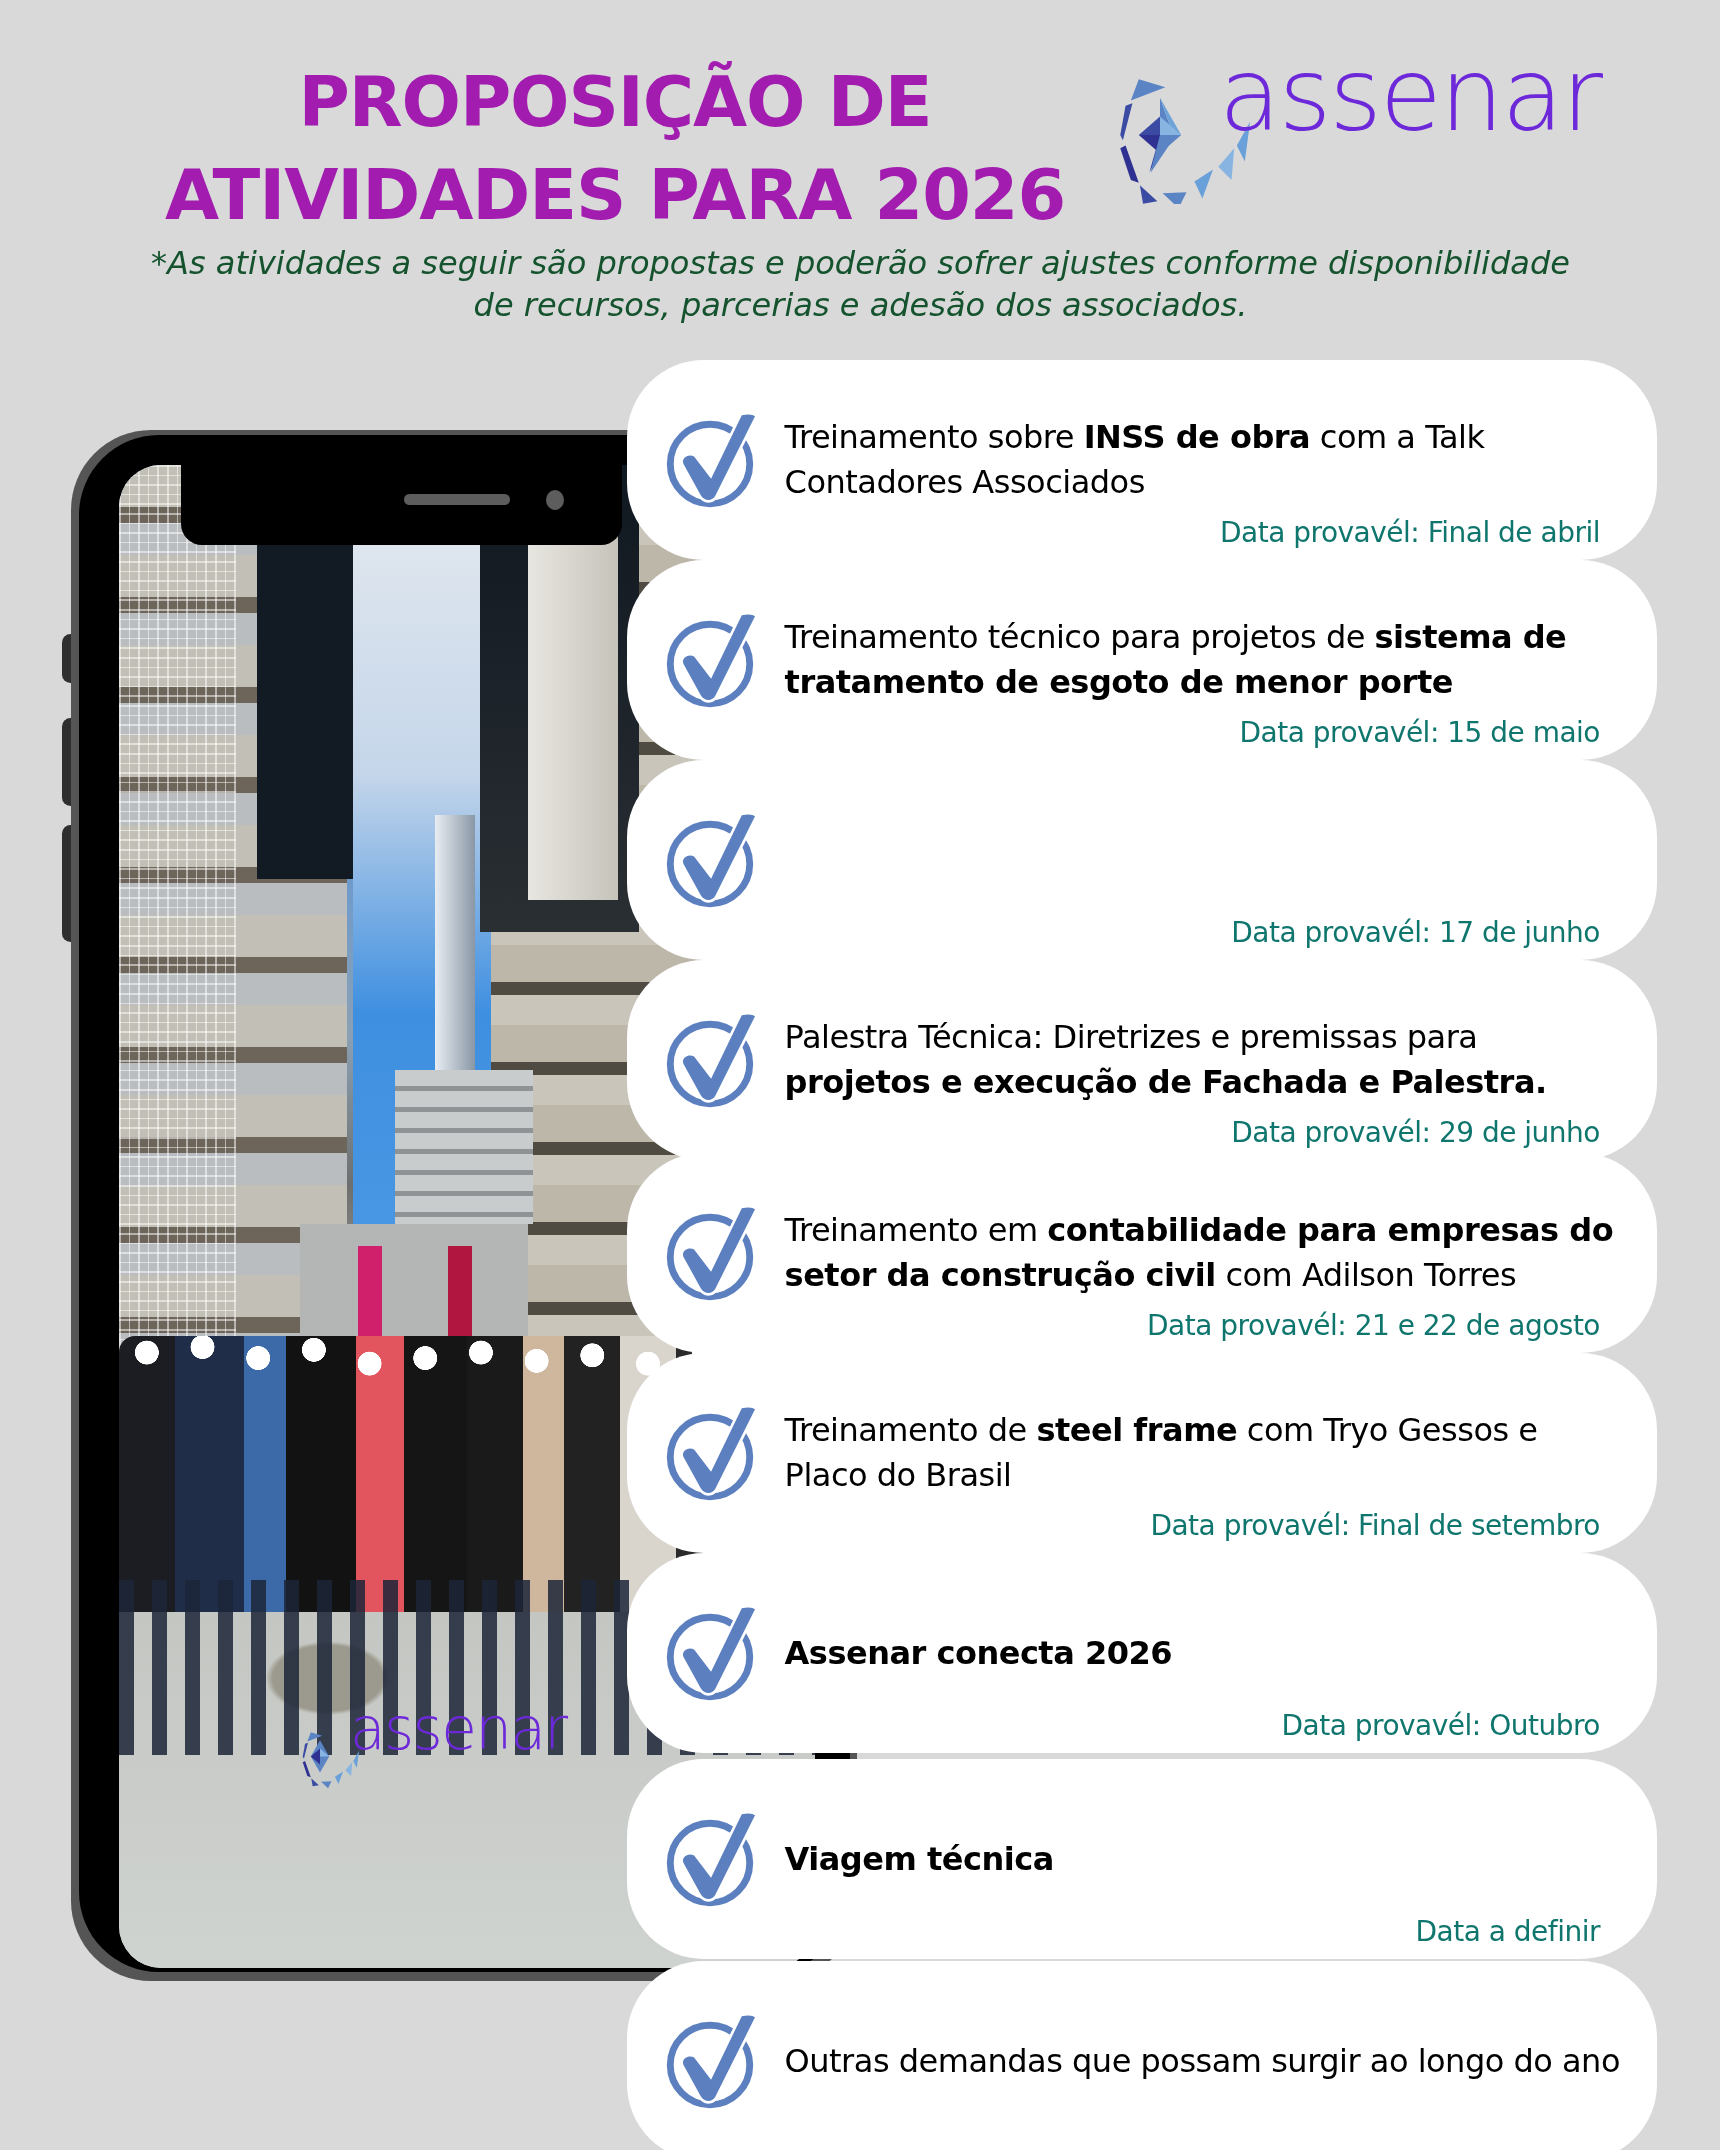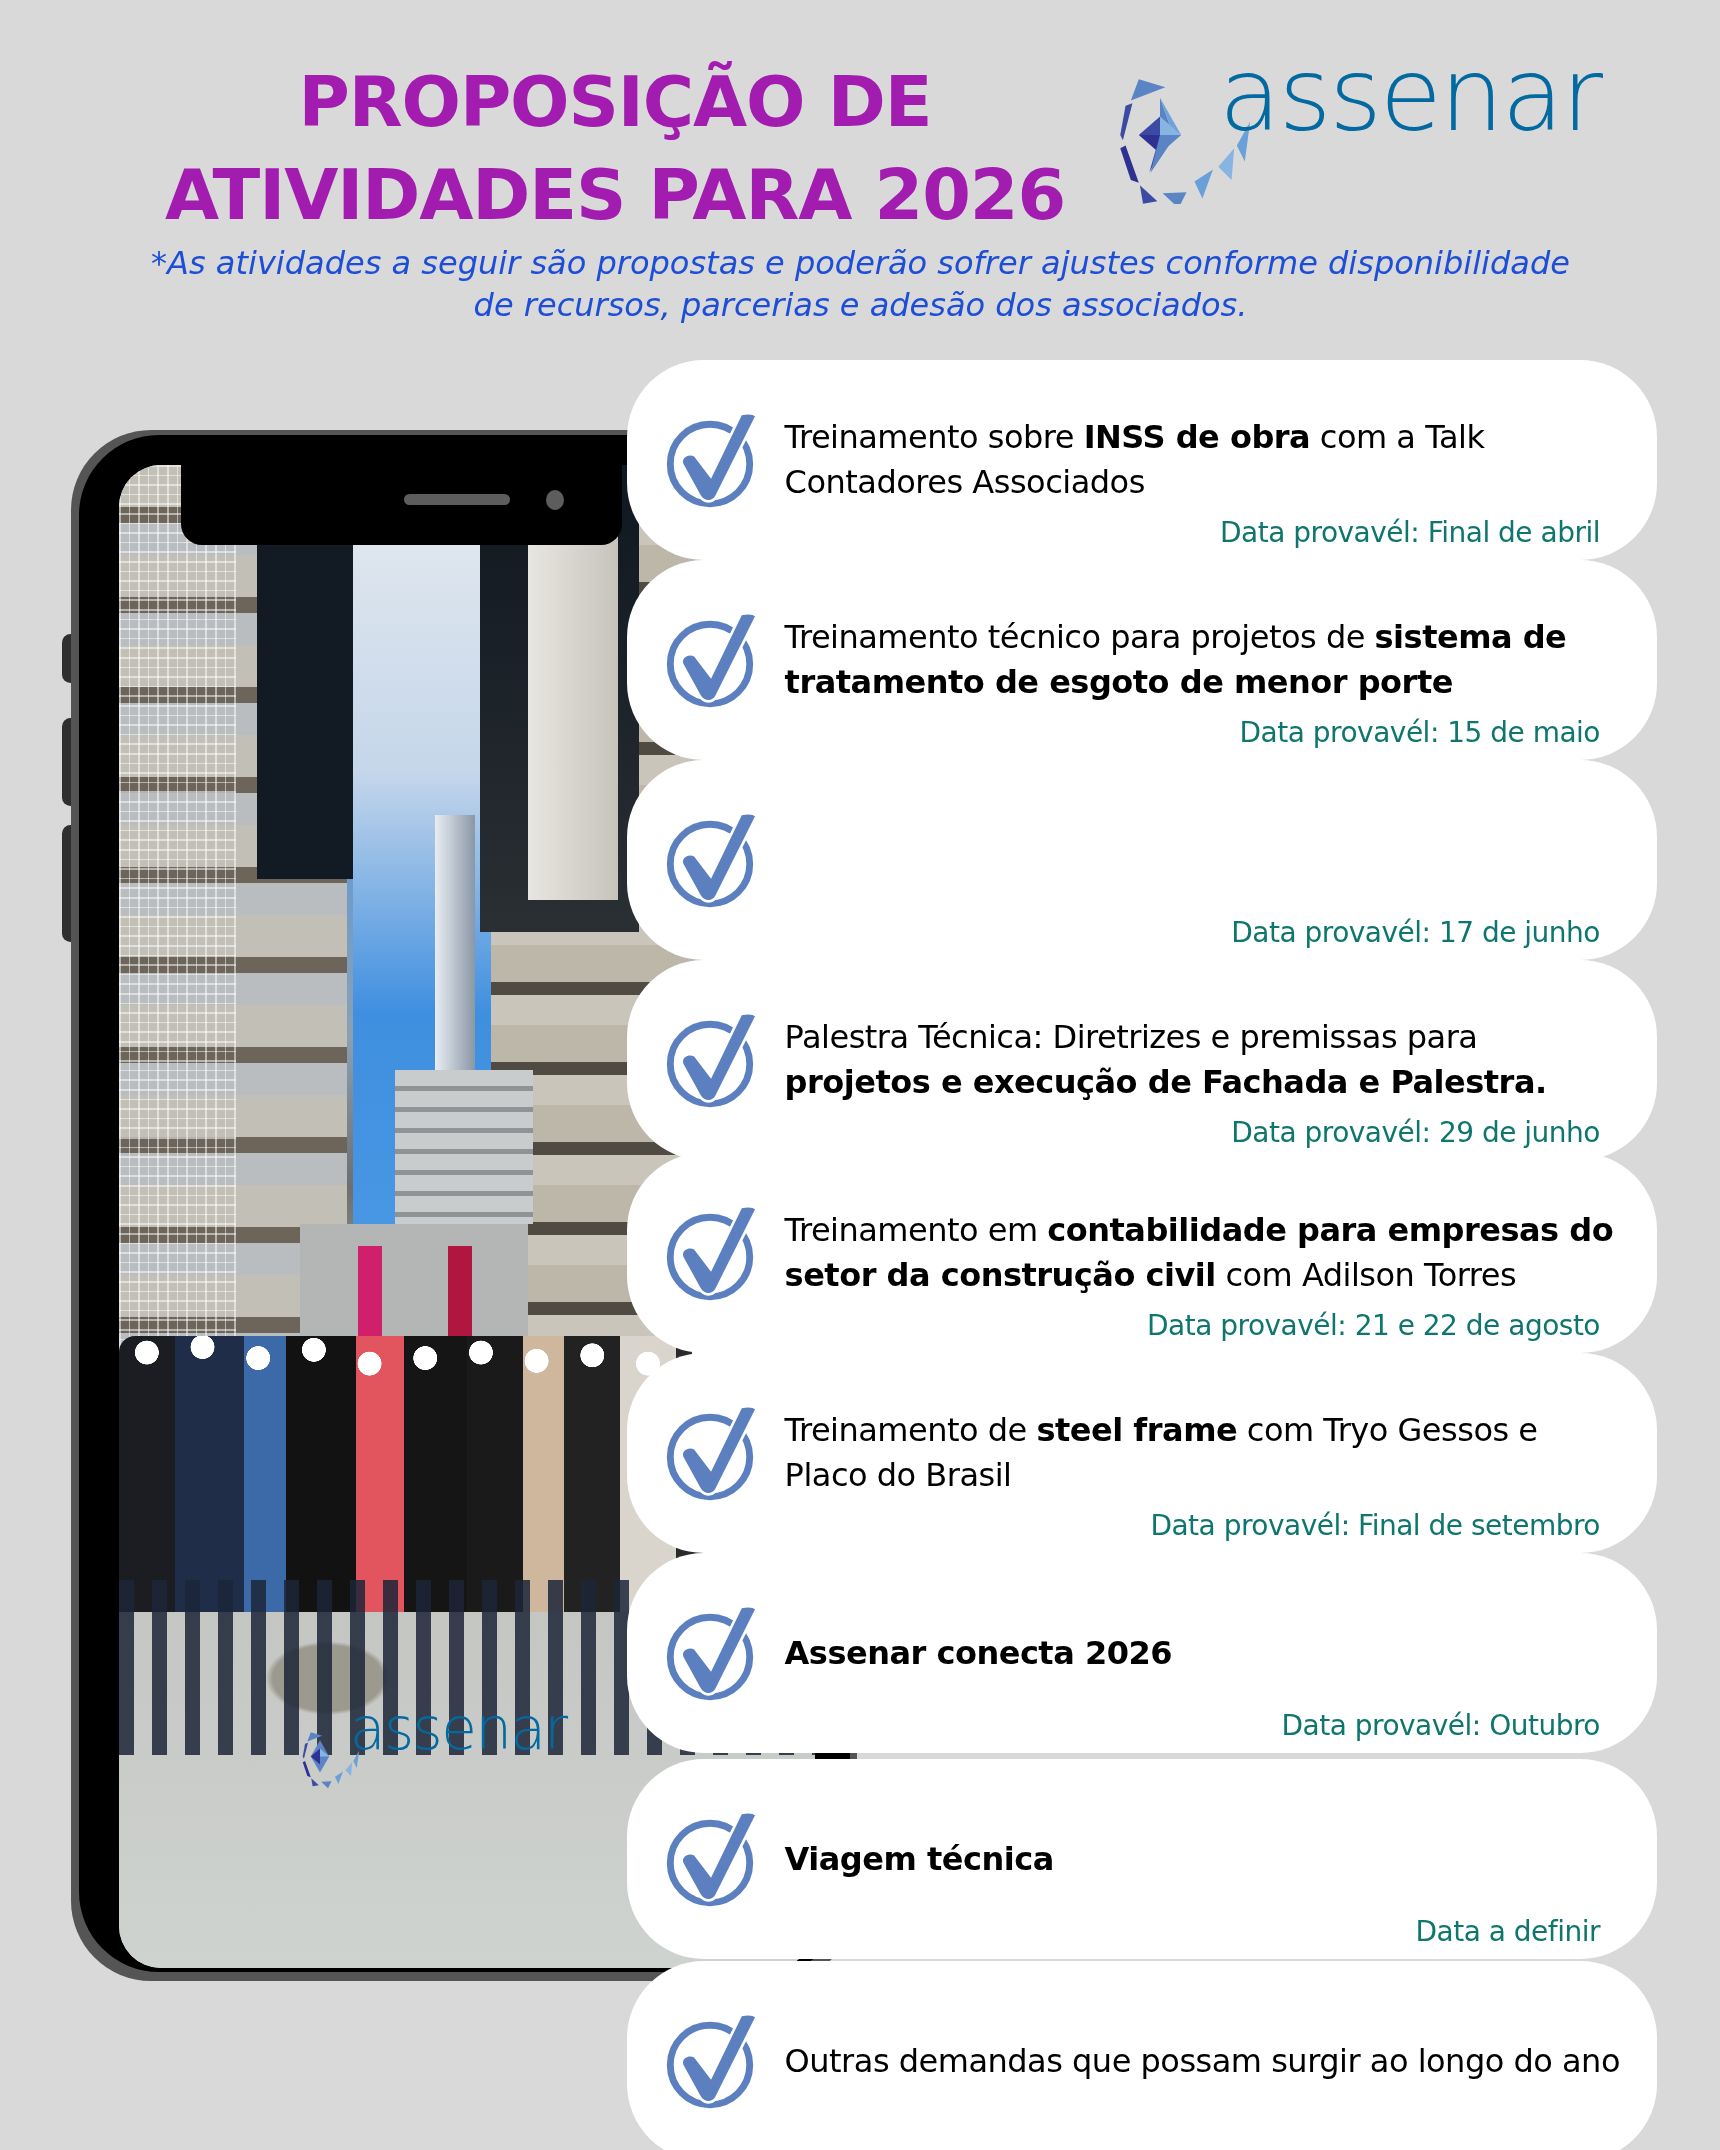--- a/index.html
+++ b/index.html
@@ -12,26 +12,26 @@
   .title {
     position:absolute; left:97px; top:56px; width:1036px;
     text-align:center; margin:0;
     font-family:"DejaVu Sans", sans-serif; font-weight:900;
     font-size:70px; line-height:93px; color:#a21caf;
     letter-spacing:-1.1px;
   }
   .logo-top { position:absolute; left:1107px; top:50px; width:510px; height:154px; }
   .logo-word {
     position:absolute; font-family:"DejaVu Sans", sans-serif; font-weight:200;
-    color:#0369a1; letter-spacing:-2.1px;
+    color:#6d28d9; letter-spacing:-2.1px;
   }
   .subtitle {
     position:absolute; left:117px; top:242px; width:1487px; text-align:center;
     font-family:"DejaVu Sans", sans-serif; font-style:italic;
-    font-size:32px; line-height:42px; color:#1d4ed8;
+    font-size:32px; line-height:42px; color:#14532d;
   }
   
   .phone-side-btn { position:absolute; background:#2f2f2f; border-radius:8.5px 0 0 8.5px; width:10.6px; }
   .phone-shadow {
     position:absolute; left:71px; top:430px; width:786px; height:1551px;
     background:#555; border-radius:80px;
   }
   .phone {
     position:absolute; left:79px; top:435px; width:771px; height:1537px;
     background:#000; border-radius:80px;

